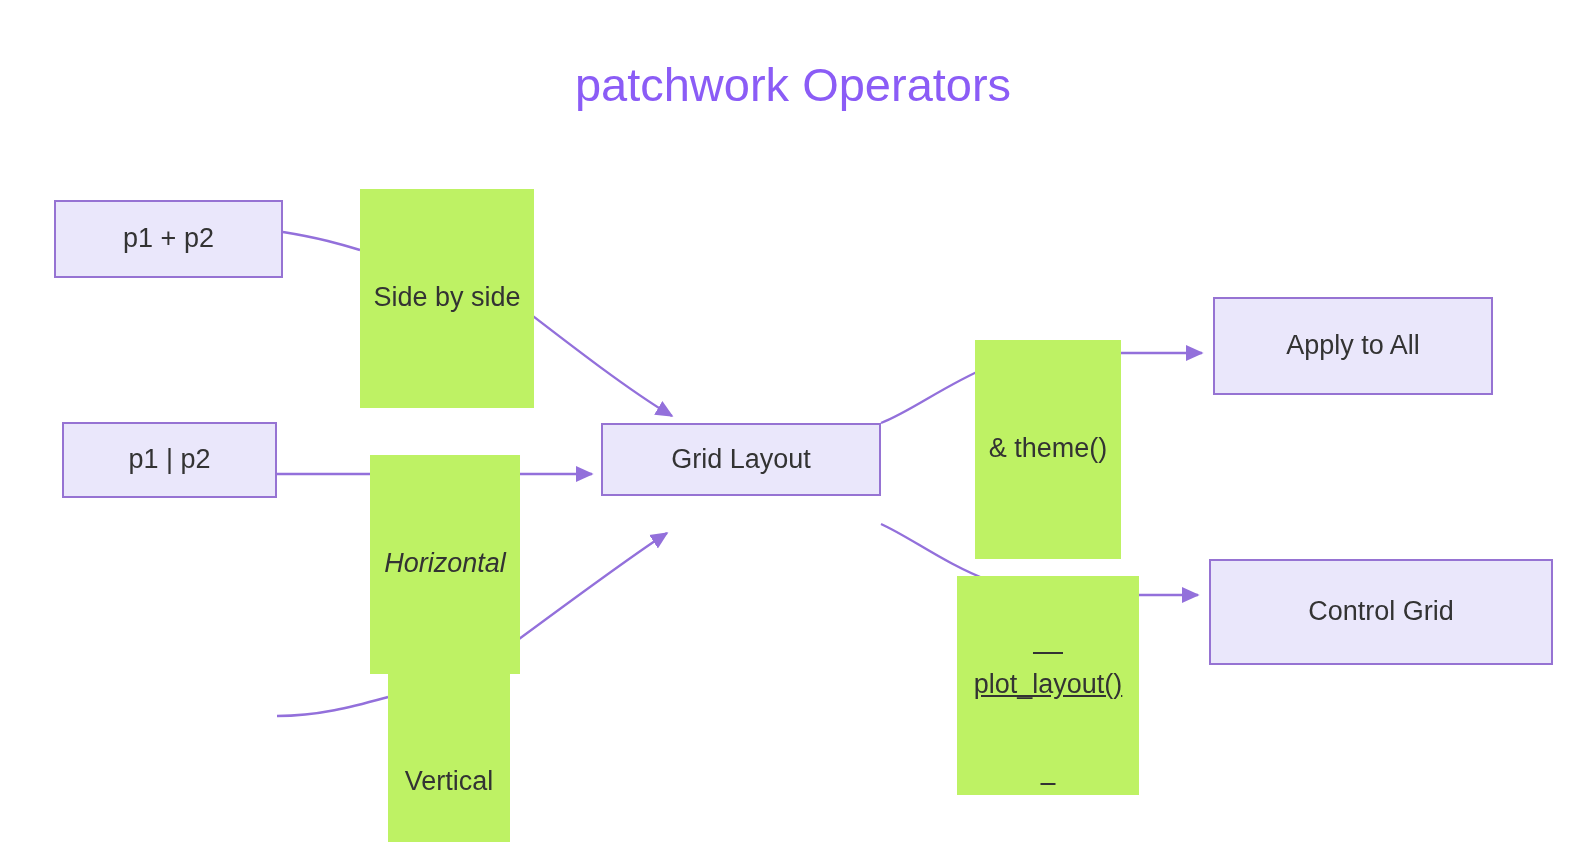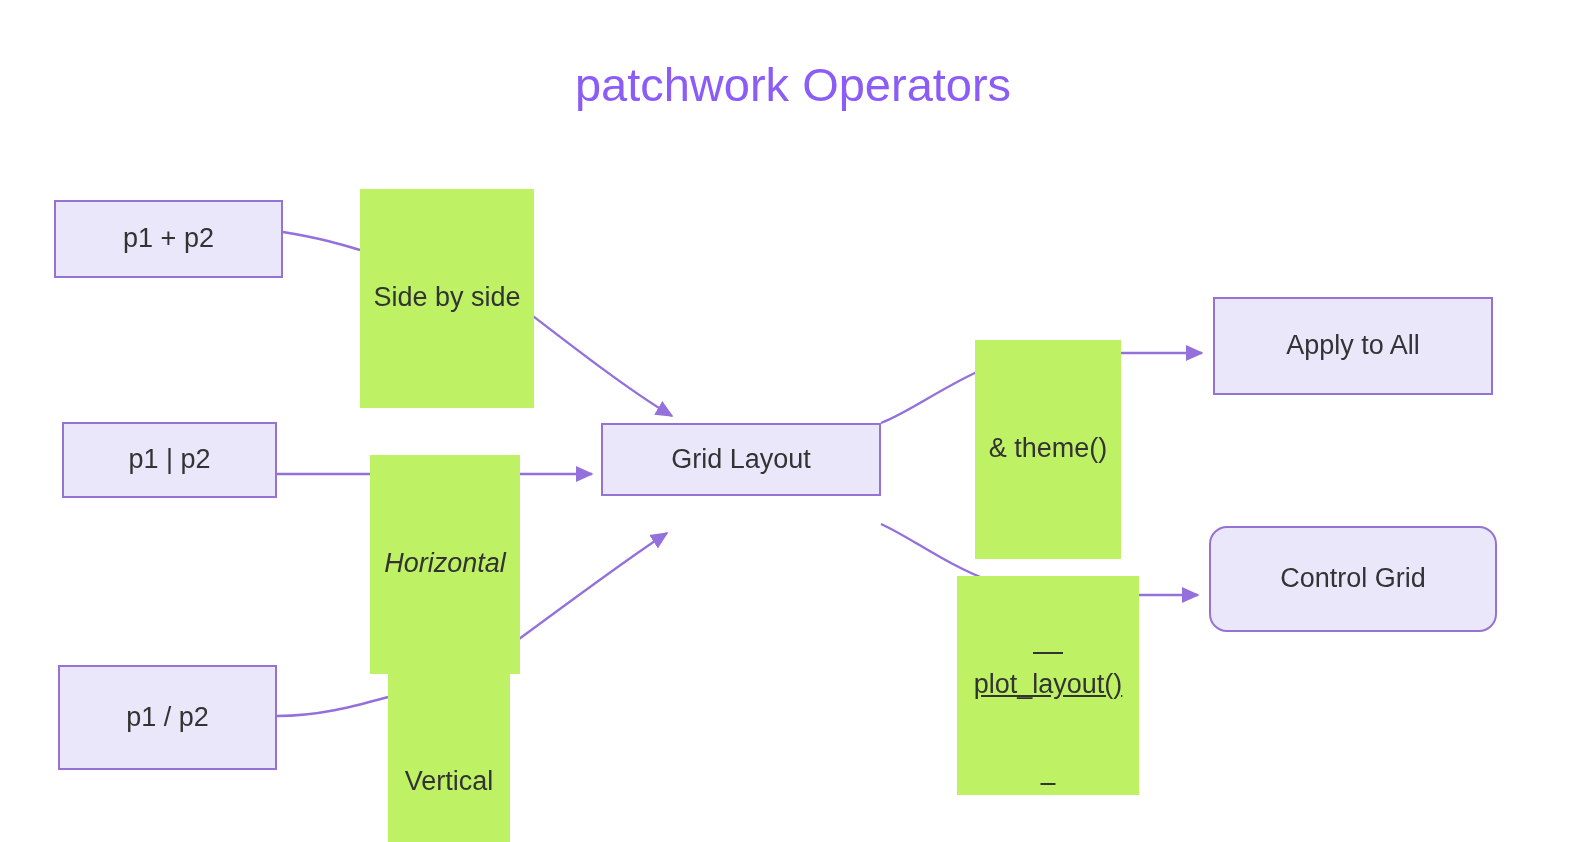--- a/index.html
+++ b/index.html
@@ -96,33 +96,30 @@
   </svg>
 
   <div class="node-box" style="left:54px; top:176px; width:229px; height:78px;margin-top:24px;">
     <span>p1 + p2</span>
   </div>
 
   <div class="node-box" style="left:62px; top:422px; width:215px; height:76px;">
     <span>p1 | p2</span>
   </div>
 
-  <div class="node-box" style="left:58px; top:665px; width:219px; height:105px;">
-    <span>p1 / p2</span>
-  </div>
 
   <div class="node-box" style="left:601px; top:423px; width:280px; height:73px;">
     <span>Grid Layout</span>
   </div>
 
   <div class="node-box" style="left:1213px; top:297px; width:280px; height:98px;">
     <span>Apply to All</span>
   </div>
 
-  <div class="node-box" style="left:1209px; top:526px; width:288px; height:106px;border-radius:18px;">
+  <div class="node-box" style="left:1209px; top:559px; width:344px; height:106px;">
     <span>Control Grid</span>
   </div>
 
   <div class="edge-label" style="left:360px; top:189px; width:170px;">
     <div>Side by side</div>
   </div>
 
   <div class="edge-label" style="left:370px; top:455px; width:146px;font-style:italic;">
     <div>Horizontal</div>
   </div>

